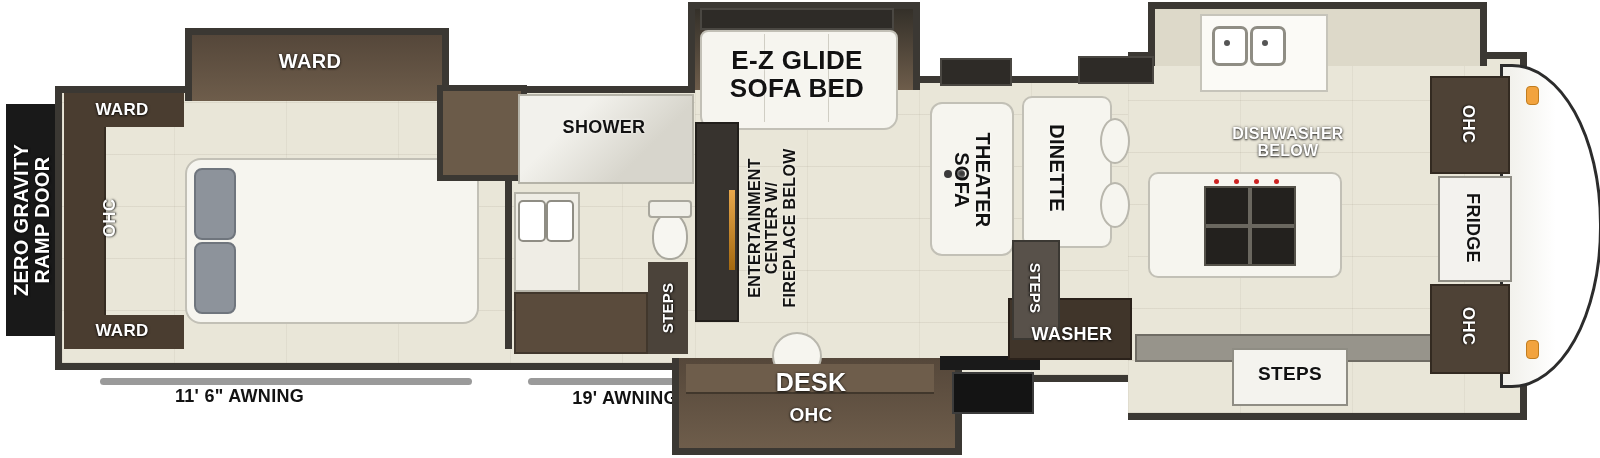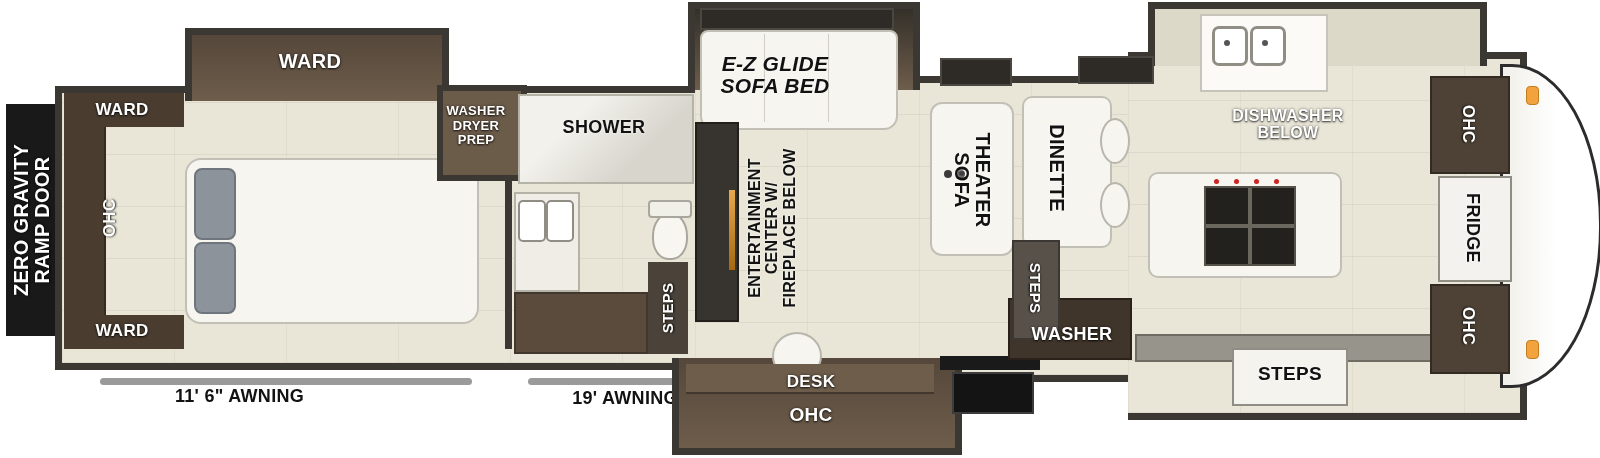--- a/index.html
+++ b/index.html
@@ -75,49 +75,48 @@
   <div class="abs" style="left:194px;top:242px;width:38px;height:68px;background:#8d939b;border:2px solid #6f757d;border-radius:8px;"></div>
 
   <div class="lbl w" style="left:240px;top:50px;width:140px;height:24px;font-size:20px;">WARD</div>
   <div class="lbl w" style="left:78px;top:99px;width:88px;height:22px;font-size:17px;">WARD</div>
   <div class="lbl w" style="left:78px;top:320px;width:88px;height:22px;font-size:17px;">WARD</div>
   <div class="lbl w rccw" style="left:65px;top:205px;width:90px;height:26px;font-size:17px;">OHC</div>
 
   <div class="abs" style="left:505px;top:93px;width:7px;height:256px;background:#3b3833;"></div>
 
   <div class="abs" style="left:437px;top:85px;width:78px;height:84px;background:#6b5b49;border:6px solid #3b3833;"></div>
-  <div class="lbl w" style="left:440px;top:94px;width:72px;height:64px;font-size:13px;line-height:1.15;">WASHER DRYER PREP</div>
 
   <div class="abs" style="left:518px;top:94px;width:172px;height:86px;background:linear-gradient(135deg,#f2f1ec 30%,#d7d5cc 70%);border:2px solid #b5b3a8;"></div>
   <div class="lbl b" style="left:528px;top:116px;width:152px;height:24px;font-size:18px;">SHOWER</div>
 
   <div class="abs" style="left:514px;top:192px;width:62px;height:96px;background:#efede5;border:2px solid #b5b3a8;"></div>
   <div class="abs" style="left:518px;top:200px;width:24px;height:38px;background:#fff;border:2px solid #8f8d84;border-radius:5px;"></div>
   <div class="abs" style="left:546px;top:200px;width:24px;height:38px;background:#fff;border:2px solid #8f8d84;border-radius:5px;"></div>
   <div class="abs" style="left:514px;top:292px;width:130px;height:58px;background:#5a4b3c;border:2px solid #41372c;"></div>
 
   <div class="abs" style="left:652px;top:212px;width:32px;height:44px;background:#f7f6f1;border:2px solid #a9a79d;border-radius:50% 50% 45% 45%;"></div>
   <div class="abs" style="left:648px;top:200px;width:40px;height:14px;background:#f0efe8;border:2px solid #a9a79d;border-radius:4px;"></div>
 
   <div class="abs" style="left:648px;top:262px;width:40px;height:92px;background:#4b433a;"></div>
   <div class="lbl w rccw" style="left:626px;top:296px;width:84px;height:24px;font-size:15px;">STEPS</div>
 
   <div class="abs vent" style="left:700px;top:8px;width:190px;height:18px;"></div>
   <div class="white-f abs" style="left:700px;top:30px;width:194px;height:96px;border-radius:8px 8px 14px 14px;"></div>
   <div class="abs" style="left:764px;top:34px;width:1px;height:88px;background:#d0cec4;"></div>
   <div class="abs" style="left:828px;top:34px;width:1px;height:88px;background:#d0cec4;"></div>
-  <div class="lbl b" style="left:700px;top:46px;width:150px;height:58px;font-size:21px;font-style:italic;">E-Z GLIDE SOFA BED</div>
+  <div class="lbl b" style="left:722px;top:46px;width:150px;height:58px;font-size:26px;">E-Z GLIDE SOFA BED</div>
 
   <div class="abs" style="left:695px;top:122px;width:40px;height:196px;background:#37332e;border:2px solid #221f1b;"></div>
   <div class="abs" style="left:729px;top:190px;width:6px;height:80px;background:linear-gradient(180deg,#e8a84c,#a4690f);"></div>
   <div class="lbl b rccw" style="left:692px;top:200px;width:160px;height:56px;font-size:16px;">ENTERTAINMENT CENTER W/ FIREPLACE BELOW</div>
 
   <div class="abs" style="left:772px;top:332px;width:46px;height:44px;background:#f6f5ef;border:2px solid #b9b7ad;border-radius:50%;"></div>
   <div class="abs" style="left:686px;top:364px;width:248px;height:28px;background:#6e5d4b;border-bottom:2px solid #41372c;"></div>
-  <div class="lbl w" style="left:726px;top:370px;width:170px;height:24px;font-size:17px;">DESK</div>
+  <div class="lbl w" style="left:726px;top:370px;width:170px;height:24px;font-size:25px;">DESK</div>
   <div class="lbl w" style="left:726px;top:404px;width:170px;height:22px;font-size:19px;">OHC</div>
 
   <div class="abs" style="left:940px;top:356px;width:100px;height:14px;background:#1a1a1a;"></div>
   <div class="abs" style="left:952px;top:372px;width:78px;height:38px;background:#141414;border:2px solid #3c3c3c;"></div>
 
   <div class="abs vent" style="left:940px;top:58px;width:68px;height:24px;"></div>
   <div class="abs vent" style="left:1078px;top:56px;width:72px;height:24px;"></div>
 
   <div class="white-f abs" style="left:930px;top:102px;width:80px;height:150px;border-radius:12px;"></div>
   <div class="abs" style="left:944px;top:170px;width:8px;height:8px;background:#3a3a3a;border-radius:50%;"></div>
@@ -133,21 +132,21 @@
   <div class="abs" style="left:1012px;top:240px;width:44px;height:96px;background:#58514a;border:2px solid #3b3833;"></div>
   <div class="lbl w rcw" style="left:993px;top:276px;width:84px;height:24px;font-size:15px;">STEPS</div>
   <div class="lbl w" style="left:1022px;top:324px;width:100px;height:22px;font-size:18px;">WASHER</div>
 
   <div class="abs" style="left:1200px;top:14px;width:124px;height:74px;background:#fbfaf6;border:2px solid #c6c4ba;"></div>
   <div class="abs" style="left:1212px;top:26px;width:30px;height:34px;background:#fff;border:3px solid #8f8d84;border-radius:7px;"></div>
   <div class="abs" style="left:1250px;top:26px;width:30px;height:34px;background:#fff;border:3px solid #8f8d84;border-radius:7px;"></div>
   <div class="abs" style="left:1224px;top:40px;width:6px;height:6px;background:#555;border-radius:50%;"></div>
   <div class="abs" style="left:1262px;top:40px;width:6px;height:6px;background:#555;border-radius:50%;"></div>
 
-  <div class="lbl w" style="left:1218px;top:102px;width:140px;height:44px;font-size:16px;">DISHWASHER BELOW</div>
+  <div class="lbl w" style="left:1218px;top:120px;width:140px;height:44px;font-size:16px;">DISHWASHER BELOW</div>
 
   <div class="white-f abs" style="left:1148px;top:172px;width:190px;height:102px;border-radius:10px;"></div>
   <div class="abs" style="left:1204px;top:186px;width:88px;height:76px;background:#23211e;border:2px solid #55524a;
               background-image:linear-gradient(90deg,transparent 48%,#6a675f 48%,#6a675f 52%,transparent 52%),
                                linear-gradient(0deg,transparent 48%,#6a675f 48%,#6a675f 52%,transparent 52%);"></div>
   <div class="abs" style="left:1214px;top:179px;width:5px;height:5px;background:#c22;border-radius:50%;"></div>
   <div class="abs" style="left:1234px;top:179px;width:5px;height:5px;background:#c22;border-radius:50%;"></div>
   <div class="abs" style="left:1254px;top:179px;width:5px;height:5px;background:#c22;border-radius:50%;"></div>
   <div class="abs" style="left:1274px;top:179px;width:5px;height:5px;background:#c22;border-radius:50%;"></div>
 

